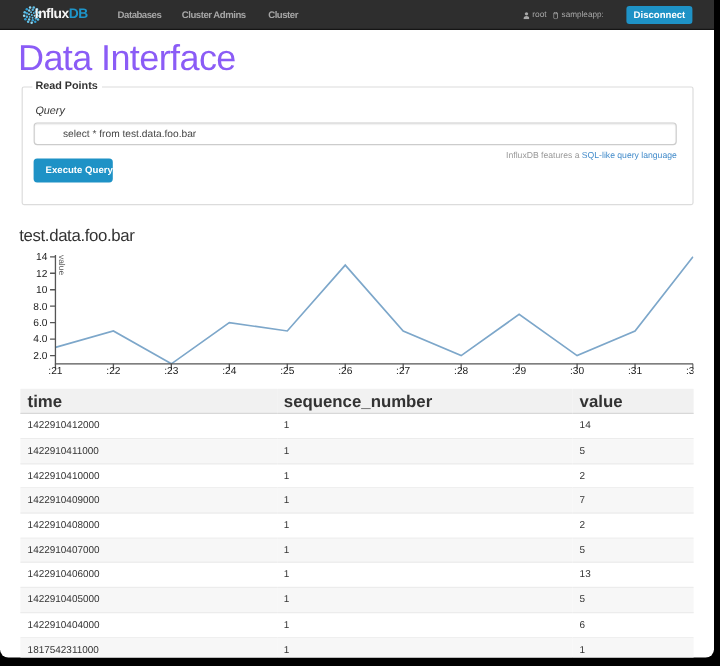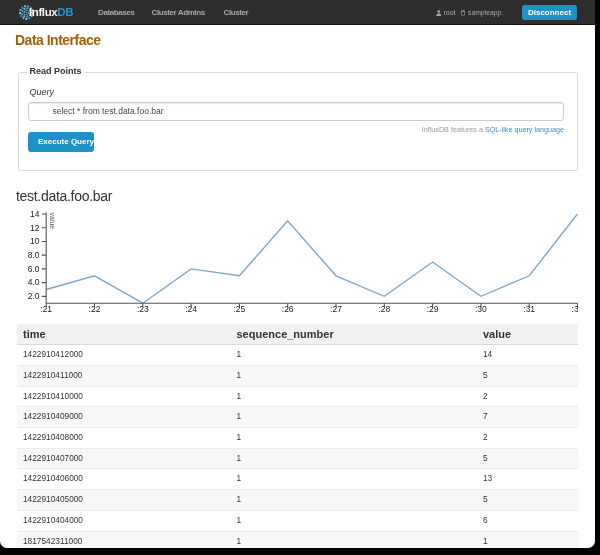--- a/index.html
+++ b/index.html
@@ -17,21 +17,21 @@
   .brand b { color:#1e95c9; }
   .navlink { position:absolute; top:0; height:25px; line-height:25px;
     font-size:8px; font-weight:bold; letter-spacing:-0.4px; color:#a6a6a6; }
   .navtxt { position:absolute; top:0; height:25px; line-height:25px;
     font-size:7px; color:#a9a9a9; }
   .disconnect { position:absolute; left:522px; top:5px; width:55px; height:15px;
     background:#1e92c6; border-radius:2.5px; color:#fff; font-size:8px;
     font-weight:bold; text-align:center; line-height:15px; }
 
   
-  .h1 { position:absolute; left:15px; top:31.5px; font-size:14px; letter-spacing:-0.5px; color:#a16207;font-weight:bold; }
+  .h1 { position:absolute; left:15px; top:31.5px; font-size:30px; letter-spacing:-0.5px; color:#8b5cf6; }
 
   
   .fieldset { position:absolute; left:17.5px; top:72px; width:560.5px; height:98.5px;
     border:1px solid #dcdcdc; border-radius:2px; }
   .legend { position:absolute; left:26.5px; top:66px; background:#fff;
     padding:0 3px; font-size:9px; font-weight:bold; color:#333; }
   .qlabel { position:absolute; left:29.5px; top:87px; font-size:9px; color:#333;font-style:italic; }
   .qinput { position:absolute; left:27.5px; top:102px; width:536.5px; height:19px;
     border:1px solid #ccc; border-radius:3px; background:#fff;
     box-shadow:inset 0 1px 1px rgba(0,0,0,0.08);
@@ -42,21 +42,21 @@
   .execbtn { position:absolute; left:28px; top:132px; width:66px; height:19.5px;
     background:#1e92c6; border-radius:3px; color:#fff; font-size:8px;
     font-weight:bold; text-align:right; line-height:19.5px; }
 
   
   .ctitle { position:absolute; left:16px; top:188px; font-size:14px; letter-spacing:-0.3px; color:#333; }
 
   
   .tbl { position:absolute; left:17px; top:324px; width:560.5px;
     border-collapse:separate; border-spacing:0; font-size:8.3px; color:#333; table-layout:fixed; }
-  .tbl th { background:#f1f1f1; font-size:11px; font-weight:bold; text-align:left;
+  .tbl th { background:#f1f1f1; font-size:14px; font-weight:bold; text-align:left;
     height:20.2px; line-height:20.2px; padding:0 0 0 6px; border-bottom:1px solid #d8d8d8; }
   .tbl td { height:19.7px; line-height:19.7px; padding:0 0 0 6px; border-bottom:1px solid #ececec; }
   .tbl tr.s td { background:#f7f7f7; }
 </style>
 </head>
 <body>
 <div class="page">
 
   <div class="navbar">
     <svg class="abs" style="left:18px;top:4px" width="17" height="17" viewBox="0 0 17 17">

